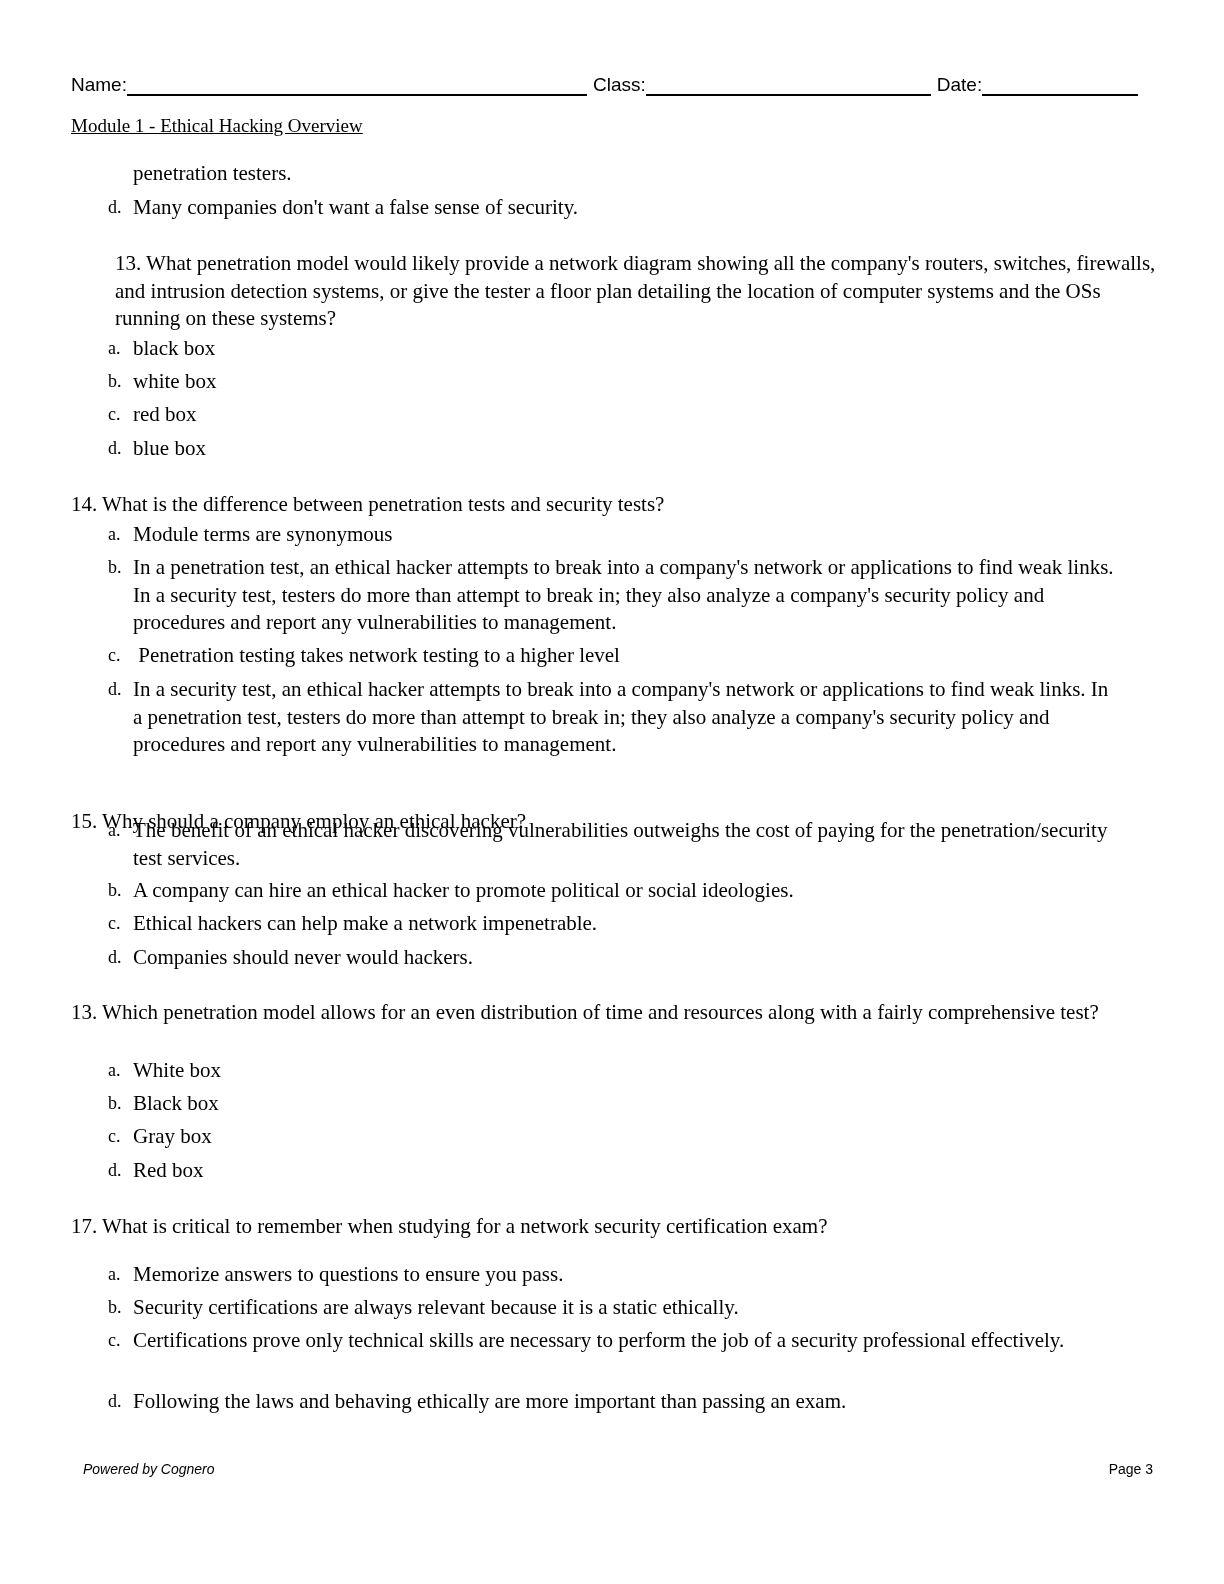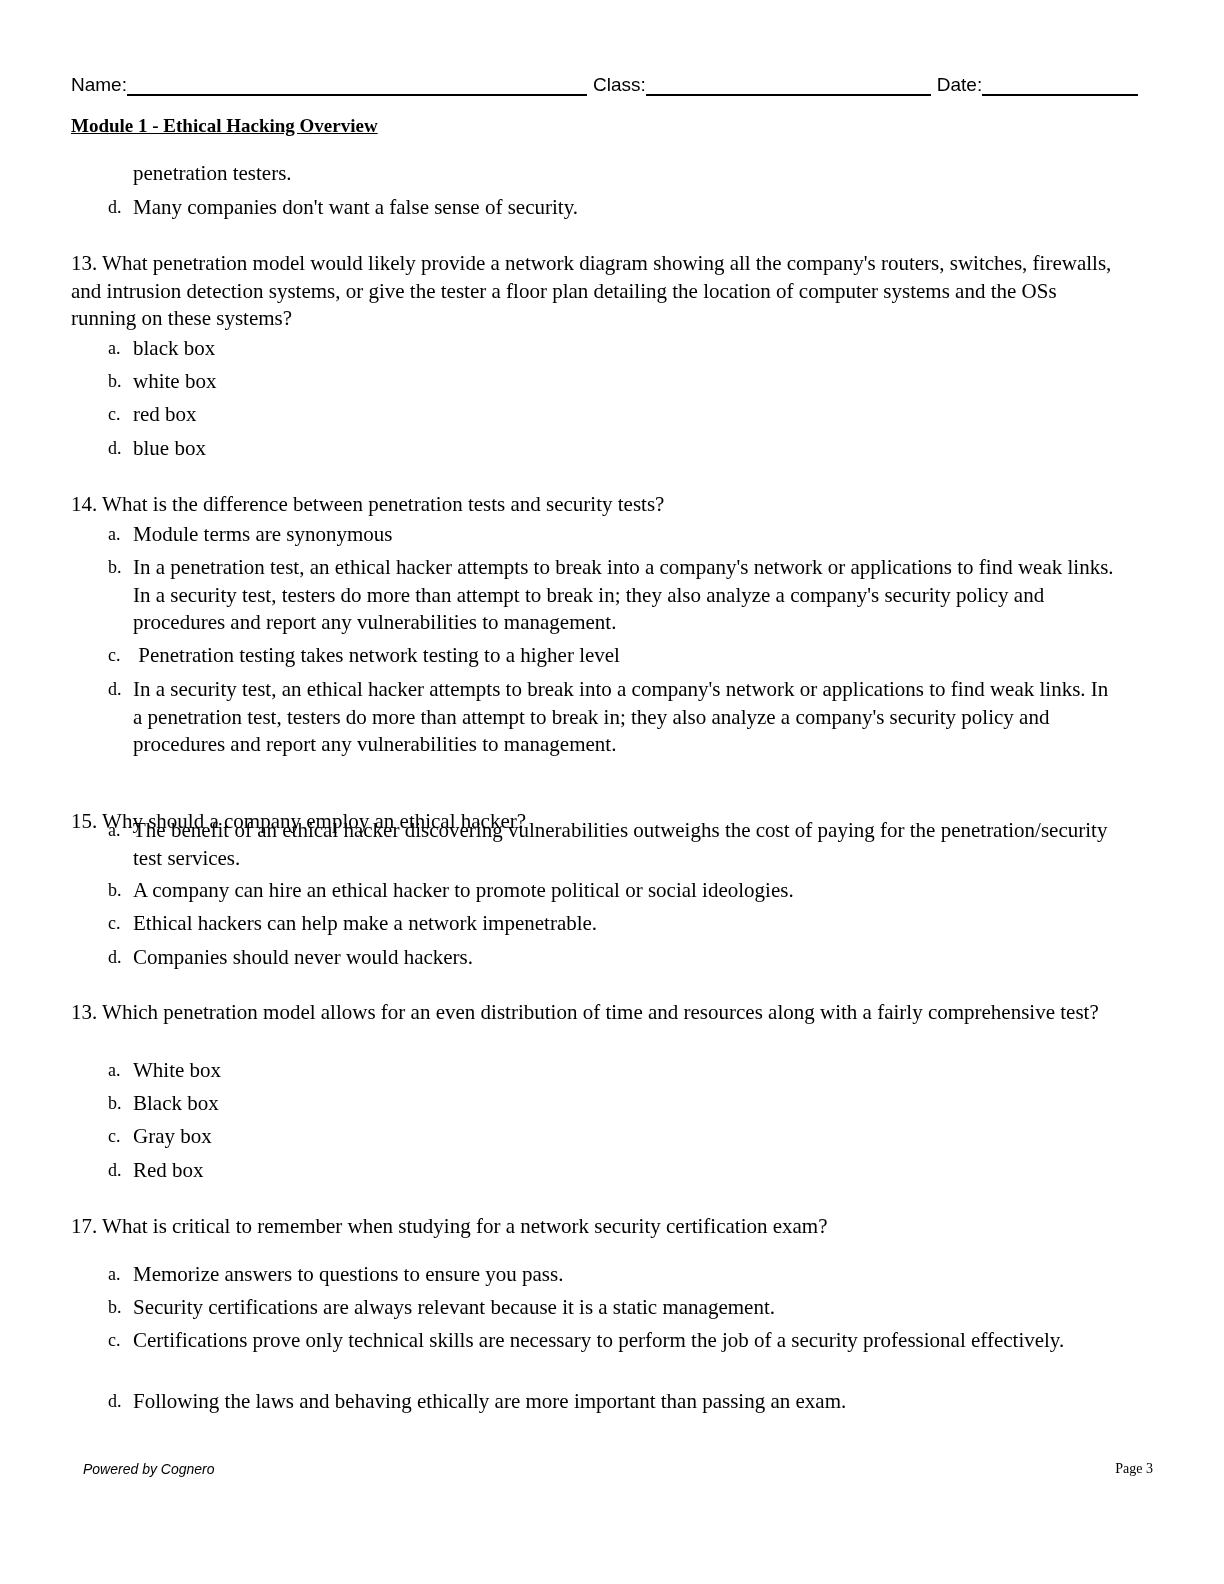--- a/index.html
+++ b/index.html
@@ -2,30 +2,30 @@
 <html><head>
 <meta charset="utf-8">
 <style>
   html, body { margin: 0; padding: 0; background: #ffffff; }
   body { width: 1224px; height: 1584px; position: relative; overflow: hidden; color: #000; }
   .header { position: absolute; top: 72px; left: 71px; width: 1072px; height: 24px;
     font-family: "Liberation Sans", sans-serif; font-size: 19px; display: flex; align-items: flex-end; }
   .header .lbl { white-space: nowrap; }
   .header .line { border-bottom: 2px solid #000; height: 20px; }
   .title { position: absolute; top: 115px; left: 71px; font-family: "Liberation Serif", serif;
-    font-size: 19px; font-weight: bold; text-decoration: underline; }
+    font-size: 19px; font-weight: normal; text-decoration: underline; }
   .content { position: absolute; left: 71px; top: 0; width: 1080px;
     font-family: "Liberation Serif", serif; font-size: 21px; line-height: 27.5px; }
   .q { position: absolute; left: 0; width: 1050px; }
   .opt { position: absolute; left: 37px; width: 1010px; display: flex; }
   .opt .letter { width: 25px; flex: none; font-size: 18px; }
   .opt .txt { flex: 1; }
   .footer-left { position: absolute; top: 1461px; left: 83px; font-family: "Liberation Sans", sans-serif;
     font-size: 14px; font-style: italic; }
-  .footer-right { position: absolute; top: 1461px; right: 71px; font-family: Liberation Serif, serif;
+  .footer-right { position: absolute; top: 1461px; right: 71px; font-family: Liberation Sans, sans-serif;
     font-size: 14px; }
 </style>
 </head>
 <body>
 
 <div class="header">
   <span class="lbl">Name:</span>
   <span class="line" style="width:460px"></span>
   <span class="lbl" style="margin-left:6px">Class:</span>
   <span class="line" style="width:285px"></span>
@@ -35,21 +35,21 @@
 
 <div class="title">Module 1 - Ethical Hacking Overview</div>
 
 <div class="content">
   <div class="q" style="top:160px; left:62px;">penetration testers.</div>
   <div class="opt" style="top:194px;">
     <span class="letter">d.</span>
     <span class="txt">Many companies don't want a false sense of security.</span>
   </div>
 
-  <div class="q" style="top:250px;">13. What penetration model would likely provide a network diagram showing all the company's routers, switches, firewalls, and intrusion detection systems, or give the tester a floor plan detailing the location of computer systems and the OSs running on these systems?</div>
+  <div class="q" style="top:250px;margin-left:44px;">13. What penetration model would likely provide a network diagram showing all the company's routers, switches, firewalls, and intrusion detection systems, or give the tester a floor plan detailing the location of computer systems and the OSs running on these systems?</div>
   <div class="opt" style="top:335px;">
       <span class="letter">a.</span>
       <span class="txt">black box</span>
     </div>
   <div class="opt" style="top:368px;">
       <span class="letter">b.</span>
       <span class="txt">white box</span>
     </div>
   <div class="opt" style="top:401px;">
       <span class="letter">c.</span>
@@ -114,21 +114,21 @@
       <span class="txt">Red box</span>
     </div>
 
   <div class="q" style="top:1213px;">17. What is critical to remember when studying for a network security certification exam?</div>
   <div class="opt" style="top:1261px;">
       <span class="letter">a.</span>
       <span class="txt">Memorize answers to questions to ensure you pass.</span>
     </div>
   <div class="opt" style="top:1294px;">
       <span class="letter">b.</span>
-      <span class="txt">Security certifications are always relevant because it is a static management.</span>
+      <span class="txt">Security certifications are always relevant because it is a static ethically.</span>
     </div>
   <div class="opt" style="top:1327px;">
       <span class="letter">c.</span>
       <span class="txt">Certifications prove only technical skills are necessary to perform the job of a security professional effectively.</span>
     </div>
   <div class="opt" style="top:1388px;">
       <span class="letter">d.</span>
       <span class="txt">Following the laws and behaving ethically are more important than passing an exam.</span>
     </div>
 </div>

